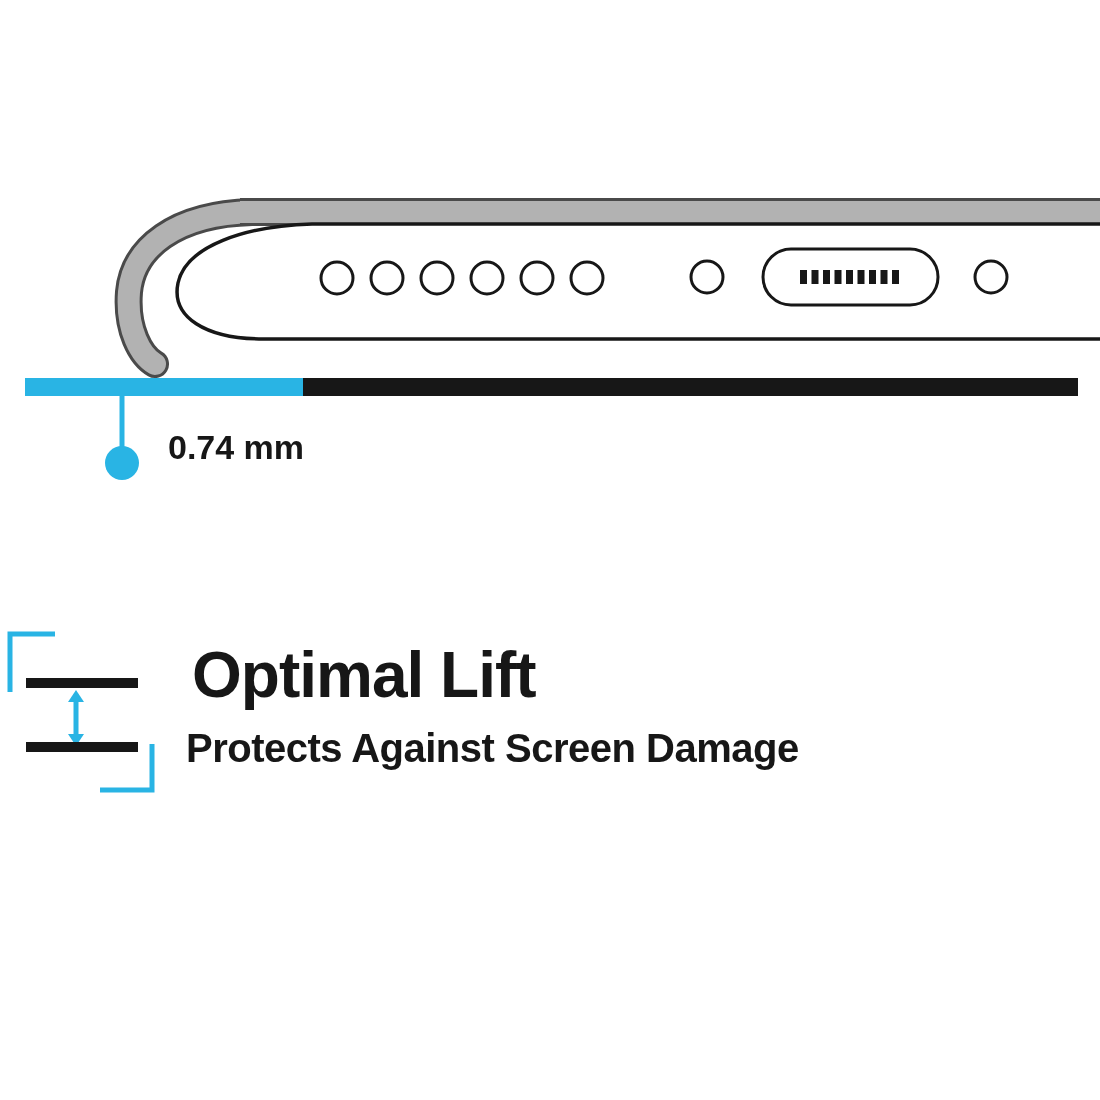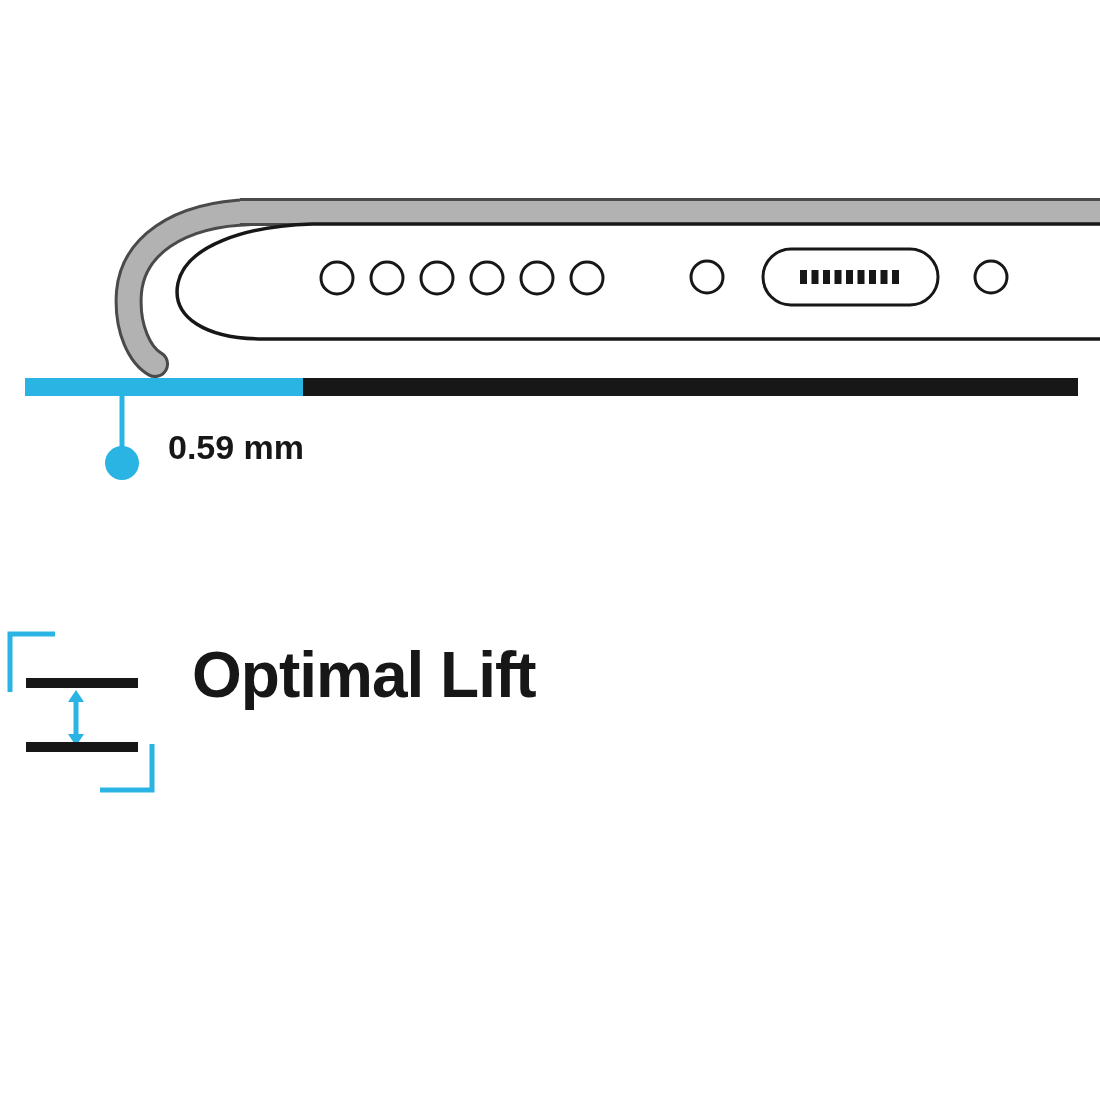--- a/index.html
+++ b/index.html
@@ -89,29 +89,30 @@
 
     <circle class="hole" cx="991" cy="277" r="16"></circle>
 
     <rect class="bar-cyan" x="25" y="378" width="278" height="18"></rect>
     <rect class="bar-black" x="303" y="378" width="775" height="18"></rect>
 
     <line class="measure-line" x1="122" y1="396" x2="122" y2="452"></line>
     <circle class="measure-dot" cx="122" cy="463" r="17"></circle>
   </svg>
 
-  <div class="measure-label">0.59 mm</div>
+  <div class="measure-label">0.74 mm</div>
 
   <svg style="left:0; top:620px;" width="180" height="180" viewBox="0 0 180 180">
     <path class="bracket" d="M 10 72 L 10 14 L 55 14"></path>
     <rect class="thick-line" x="26" y="58" width="112" height="10"></rect>
     <g>
       <polygon class="arrow-part" points="76,70 68,82 84,82"></polygon>
       <rect class="arrow-part" x="73.5" y="80" width="5" height="36"></rect>
       <polygon class="arrow-part" points="76,126 68,114 84,114"></polygon>
     </g>
     <rect class="thick-line" x="26" y="122" width="112" height="10"></rect>
     <path class="bracket" d="M 100 170 L 152 170 L 152 124"></path>
   </svg>
 
   <div class="feature-title">Optimal Lift</div>
+  <div class="feature-subtitle">Protects Against Screen Damage</div>
 
 </div>
 
 </body></html>

